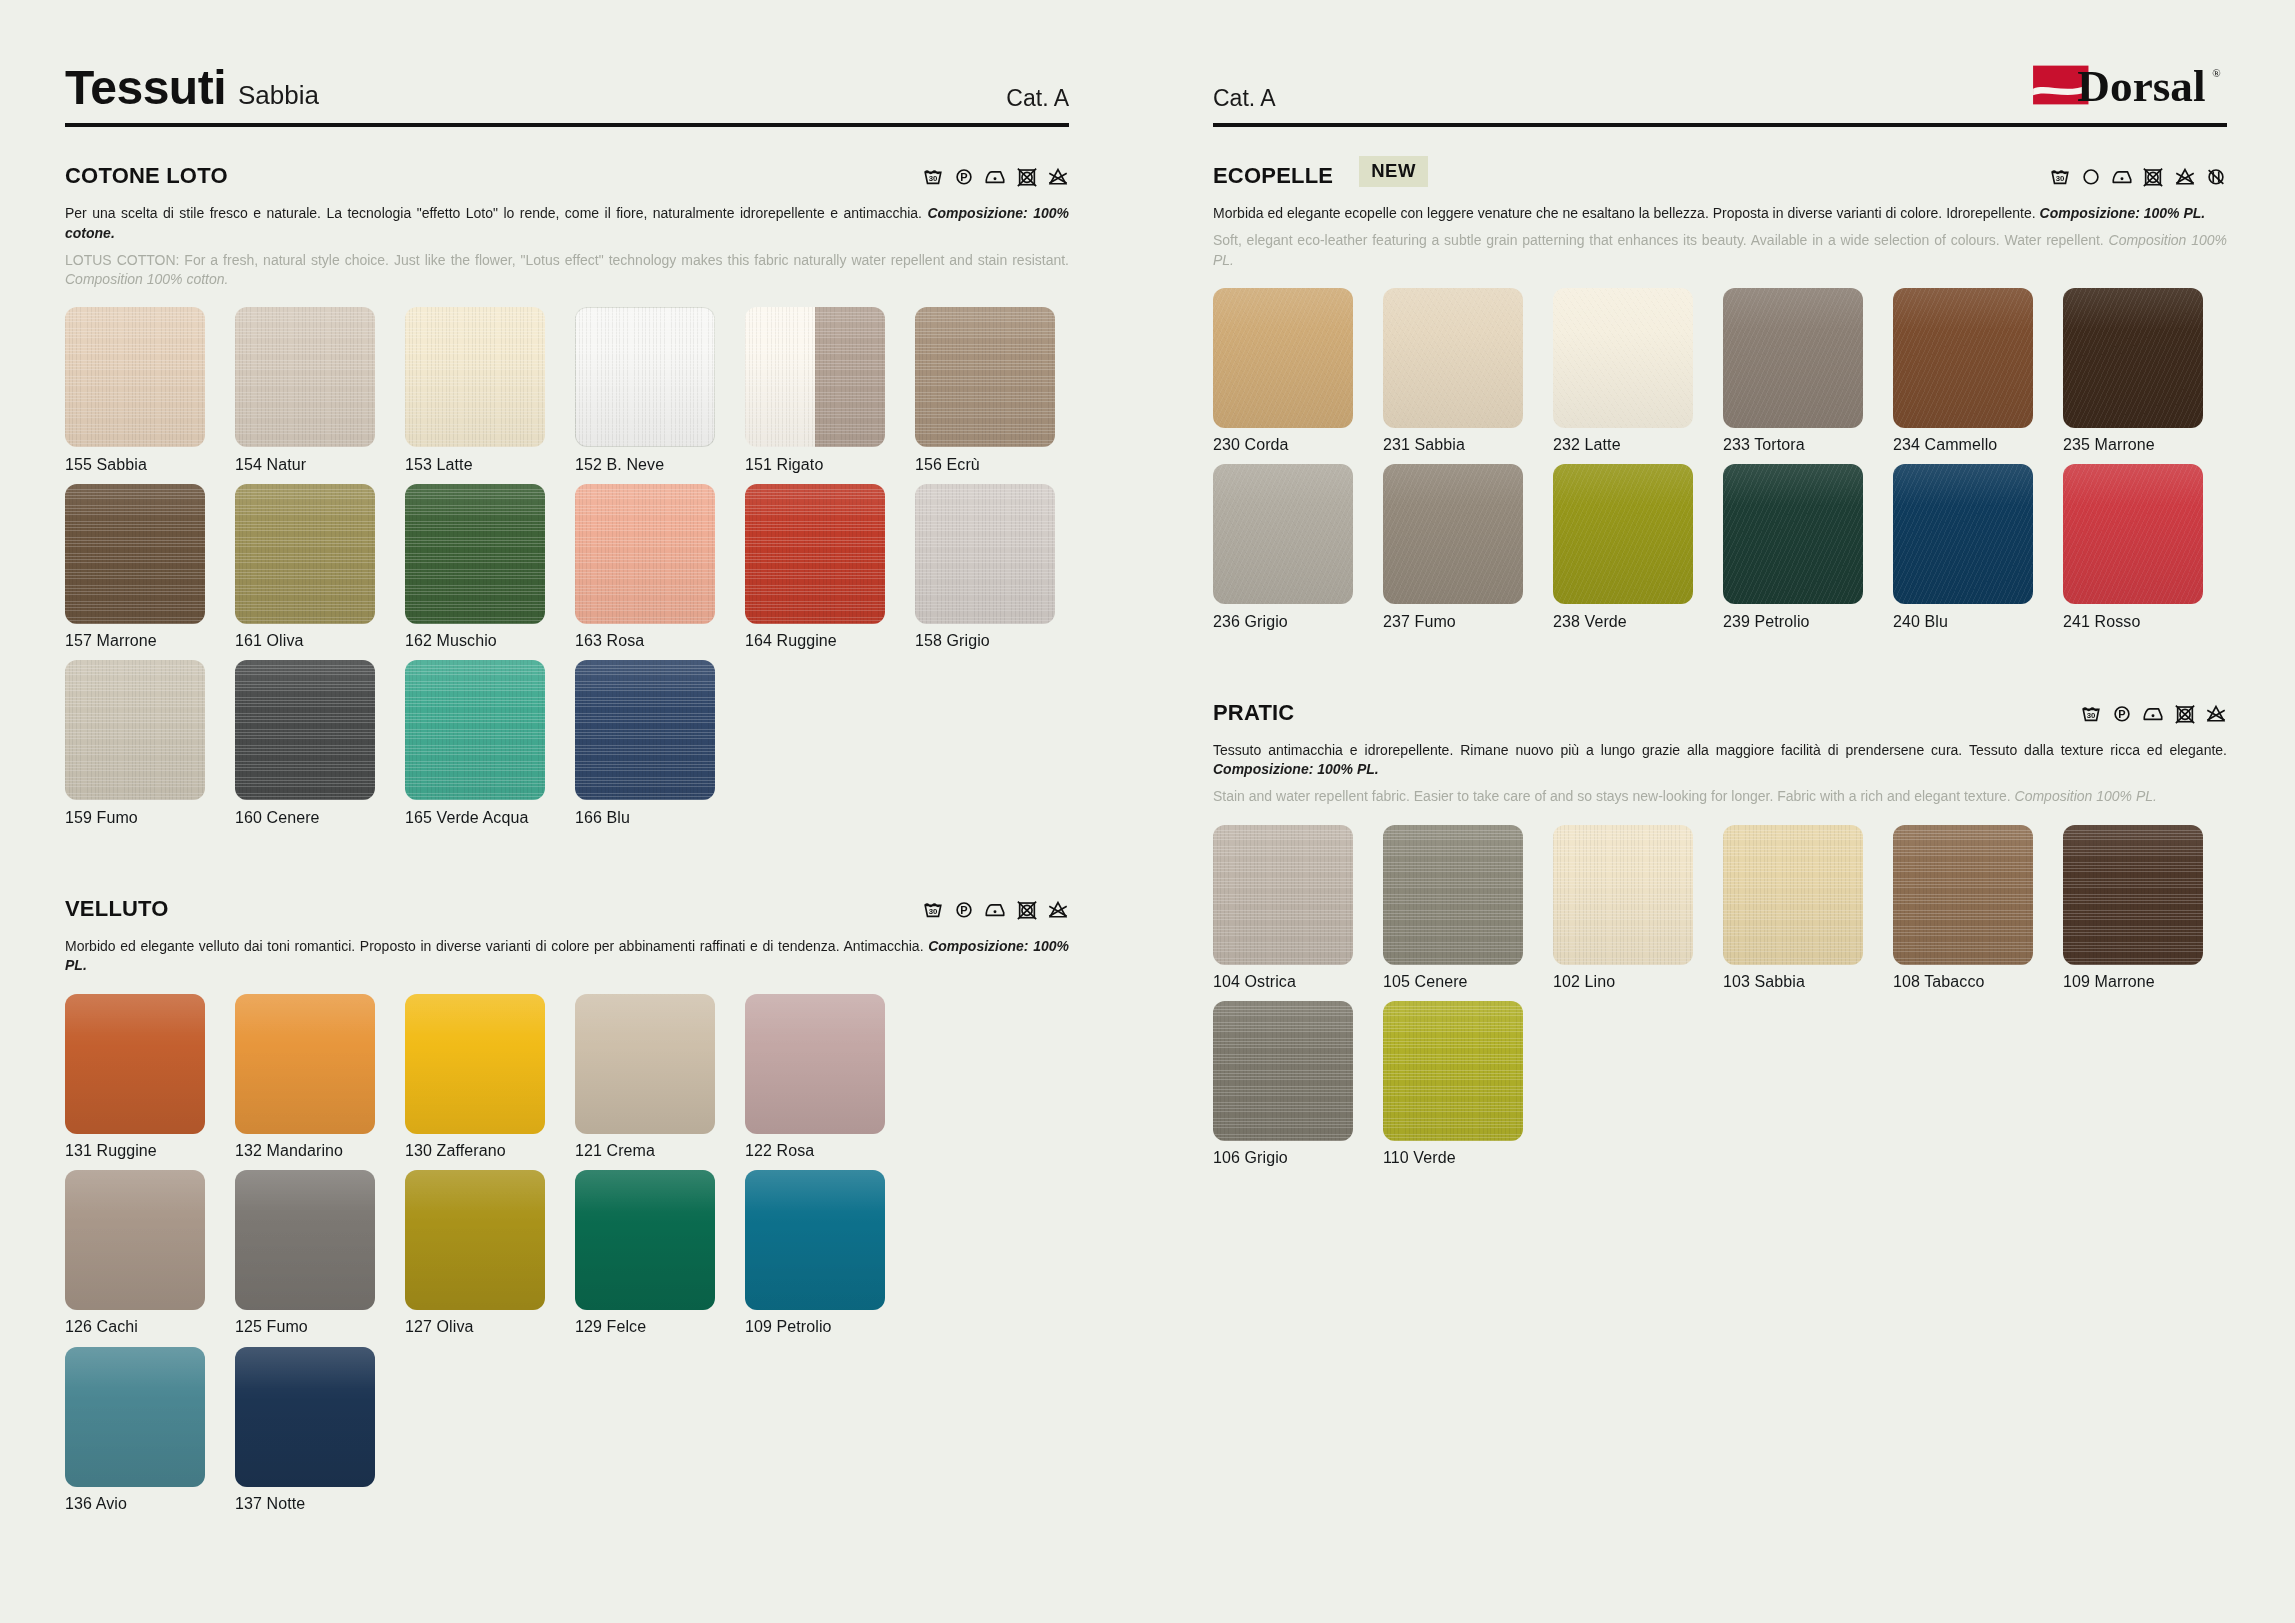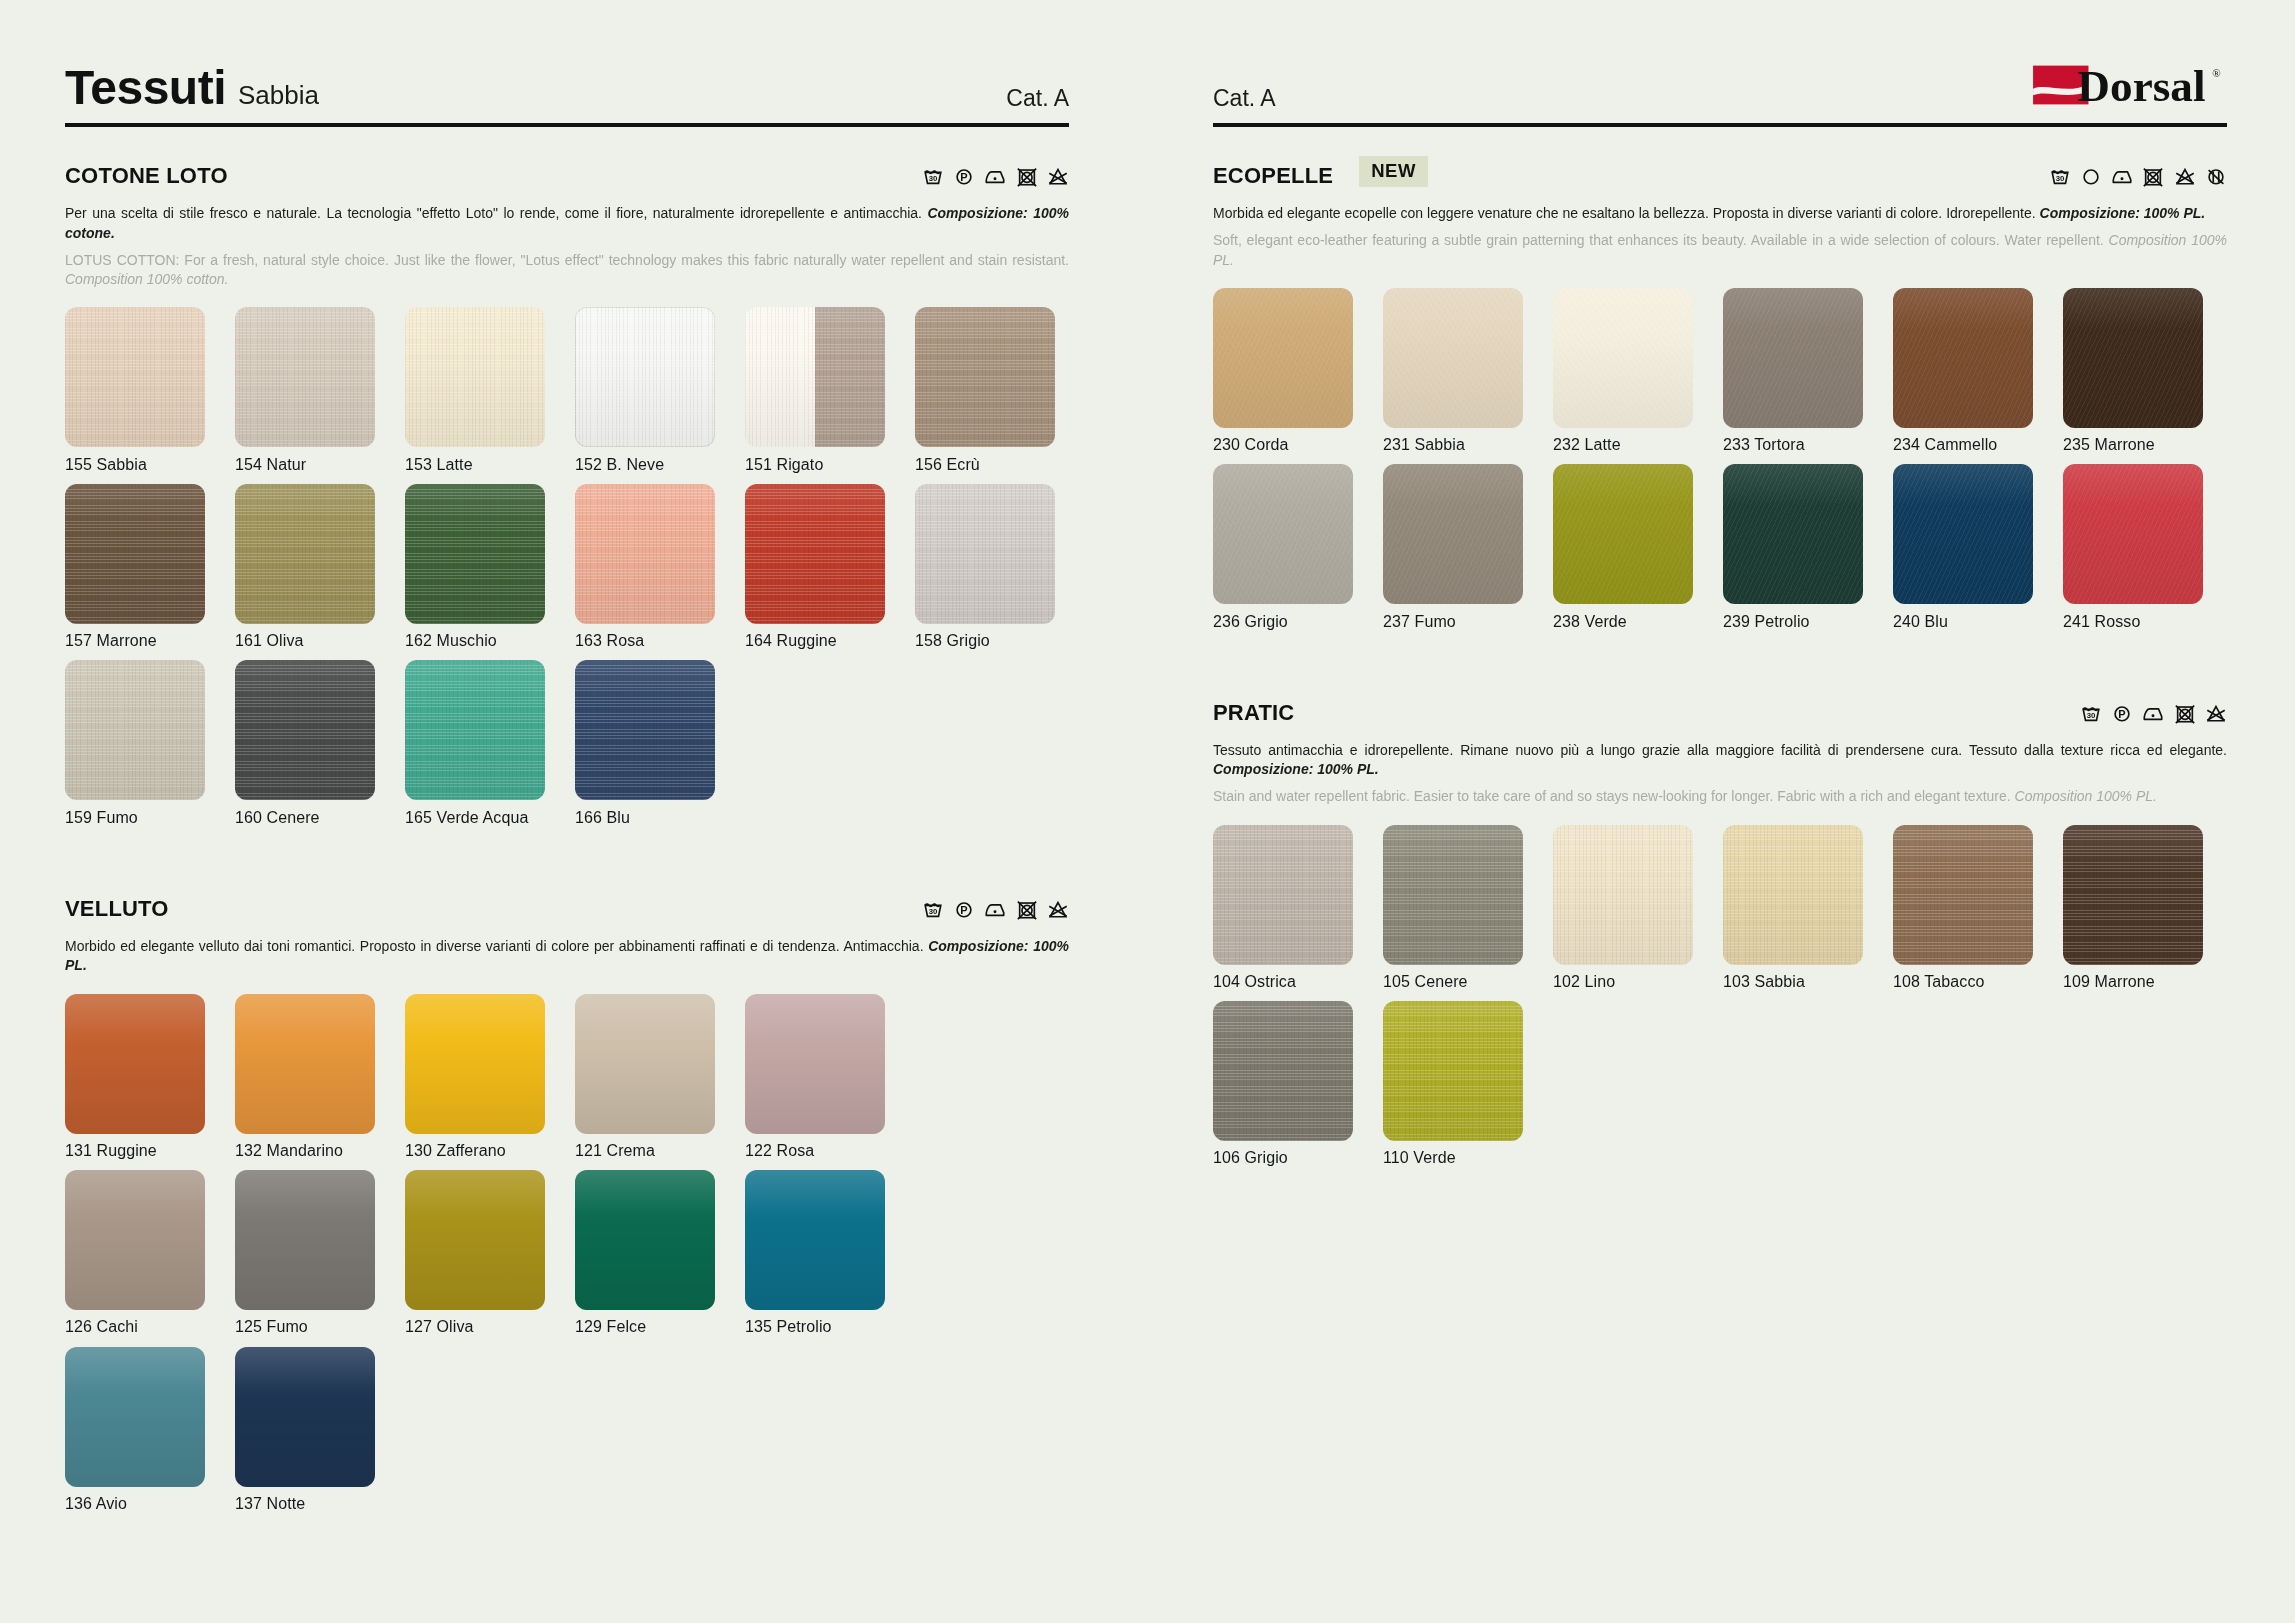--- a/index.html
+++ b/index.html
@@ -493,21 +493,21 @@
                 <div class="tex velvet"></div>
                 <div class="shade"></div>
               </div>
               <div class="sw-label">129 Felce</div>
             </div>
             <div class="swatch-cell">
               <div class="swatch" style="background: rgb(13, 113, 140);">
                 <div class="tex velvet"></div>
                 <div class="shade"></div>
               </div>
-              <div class="sw-label">135 Petrolio</div>
+              <div class="sw-label">109 Petrolio</div>
             </div>
             <div class="swatch-cell">
               <div class="swatch" style="background: rgb(75, 135, 147);">
                 <div class="tex velvet"></div>
                 <div class="shade"></div>
               </div>
               <div class="sw-label">136 Avio</div>
             </div>
             <div class="swatch-cell">
               <div class="swatch" style="background: rgb(29, 53, 83);">

